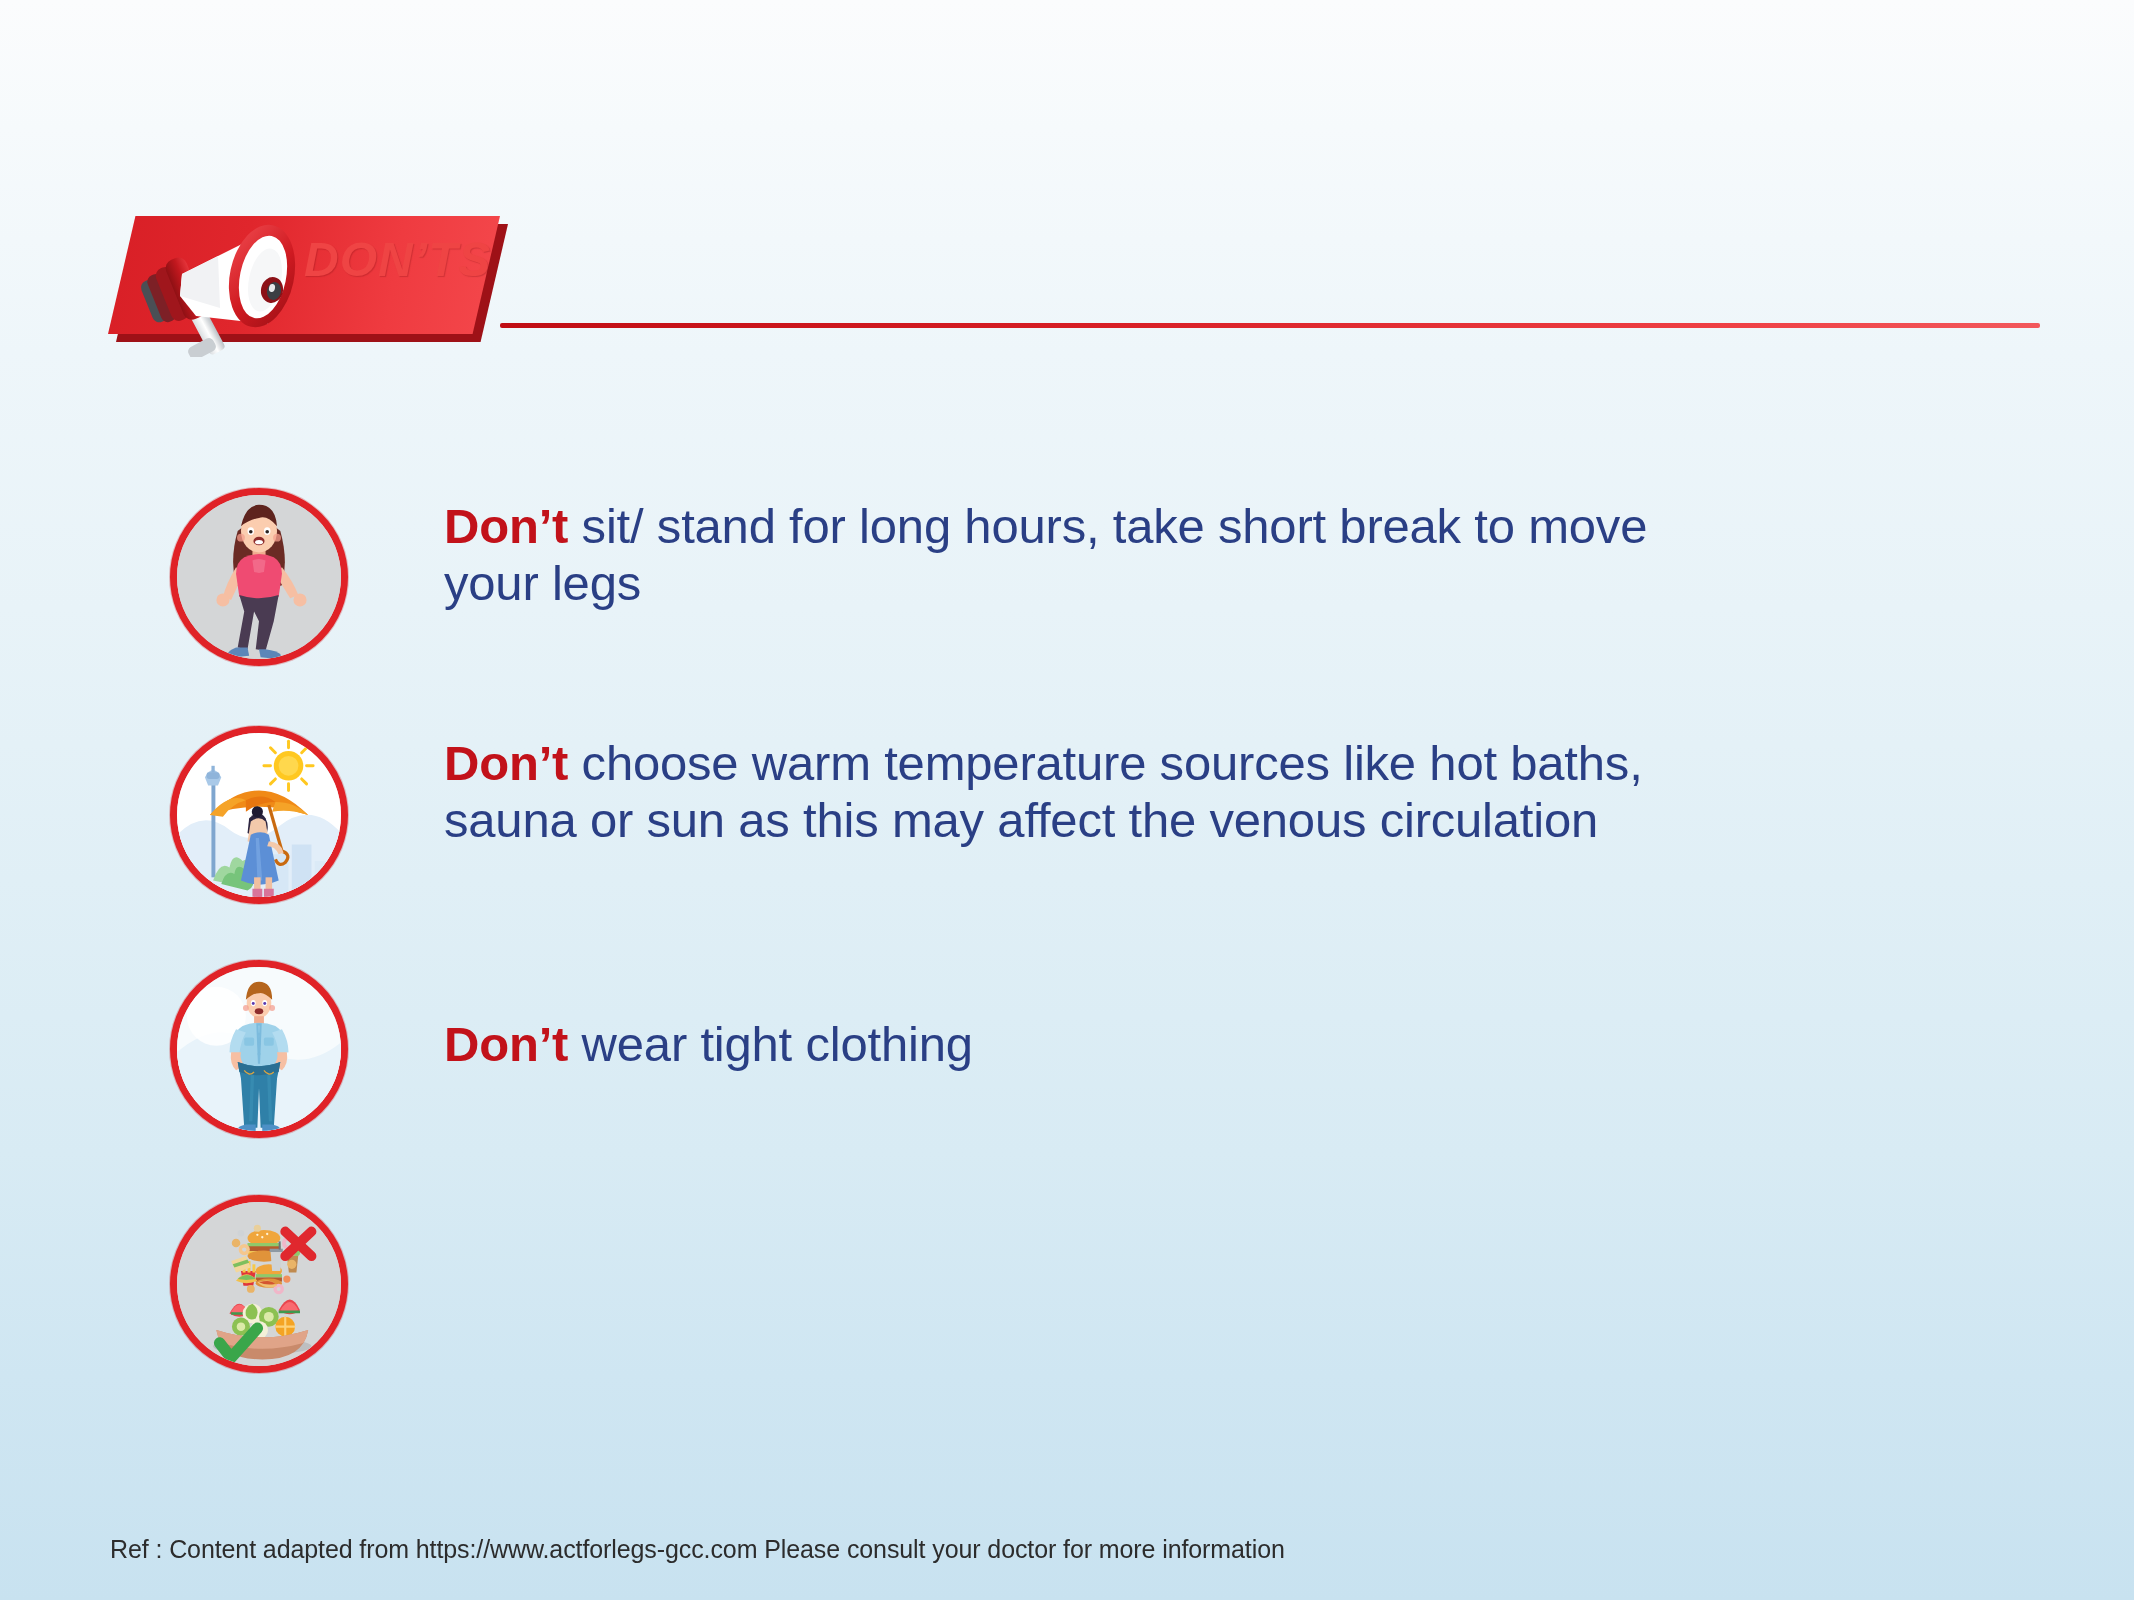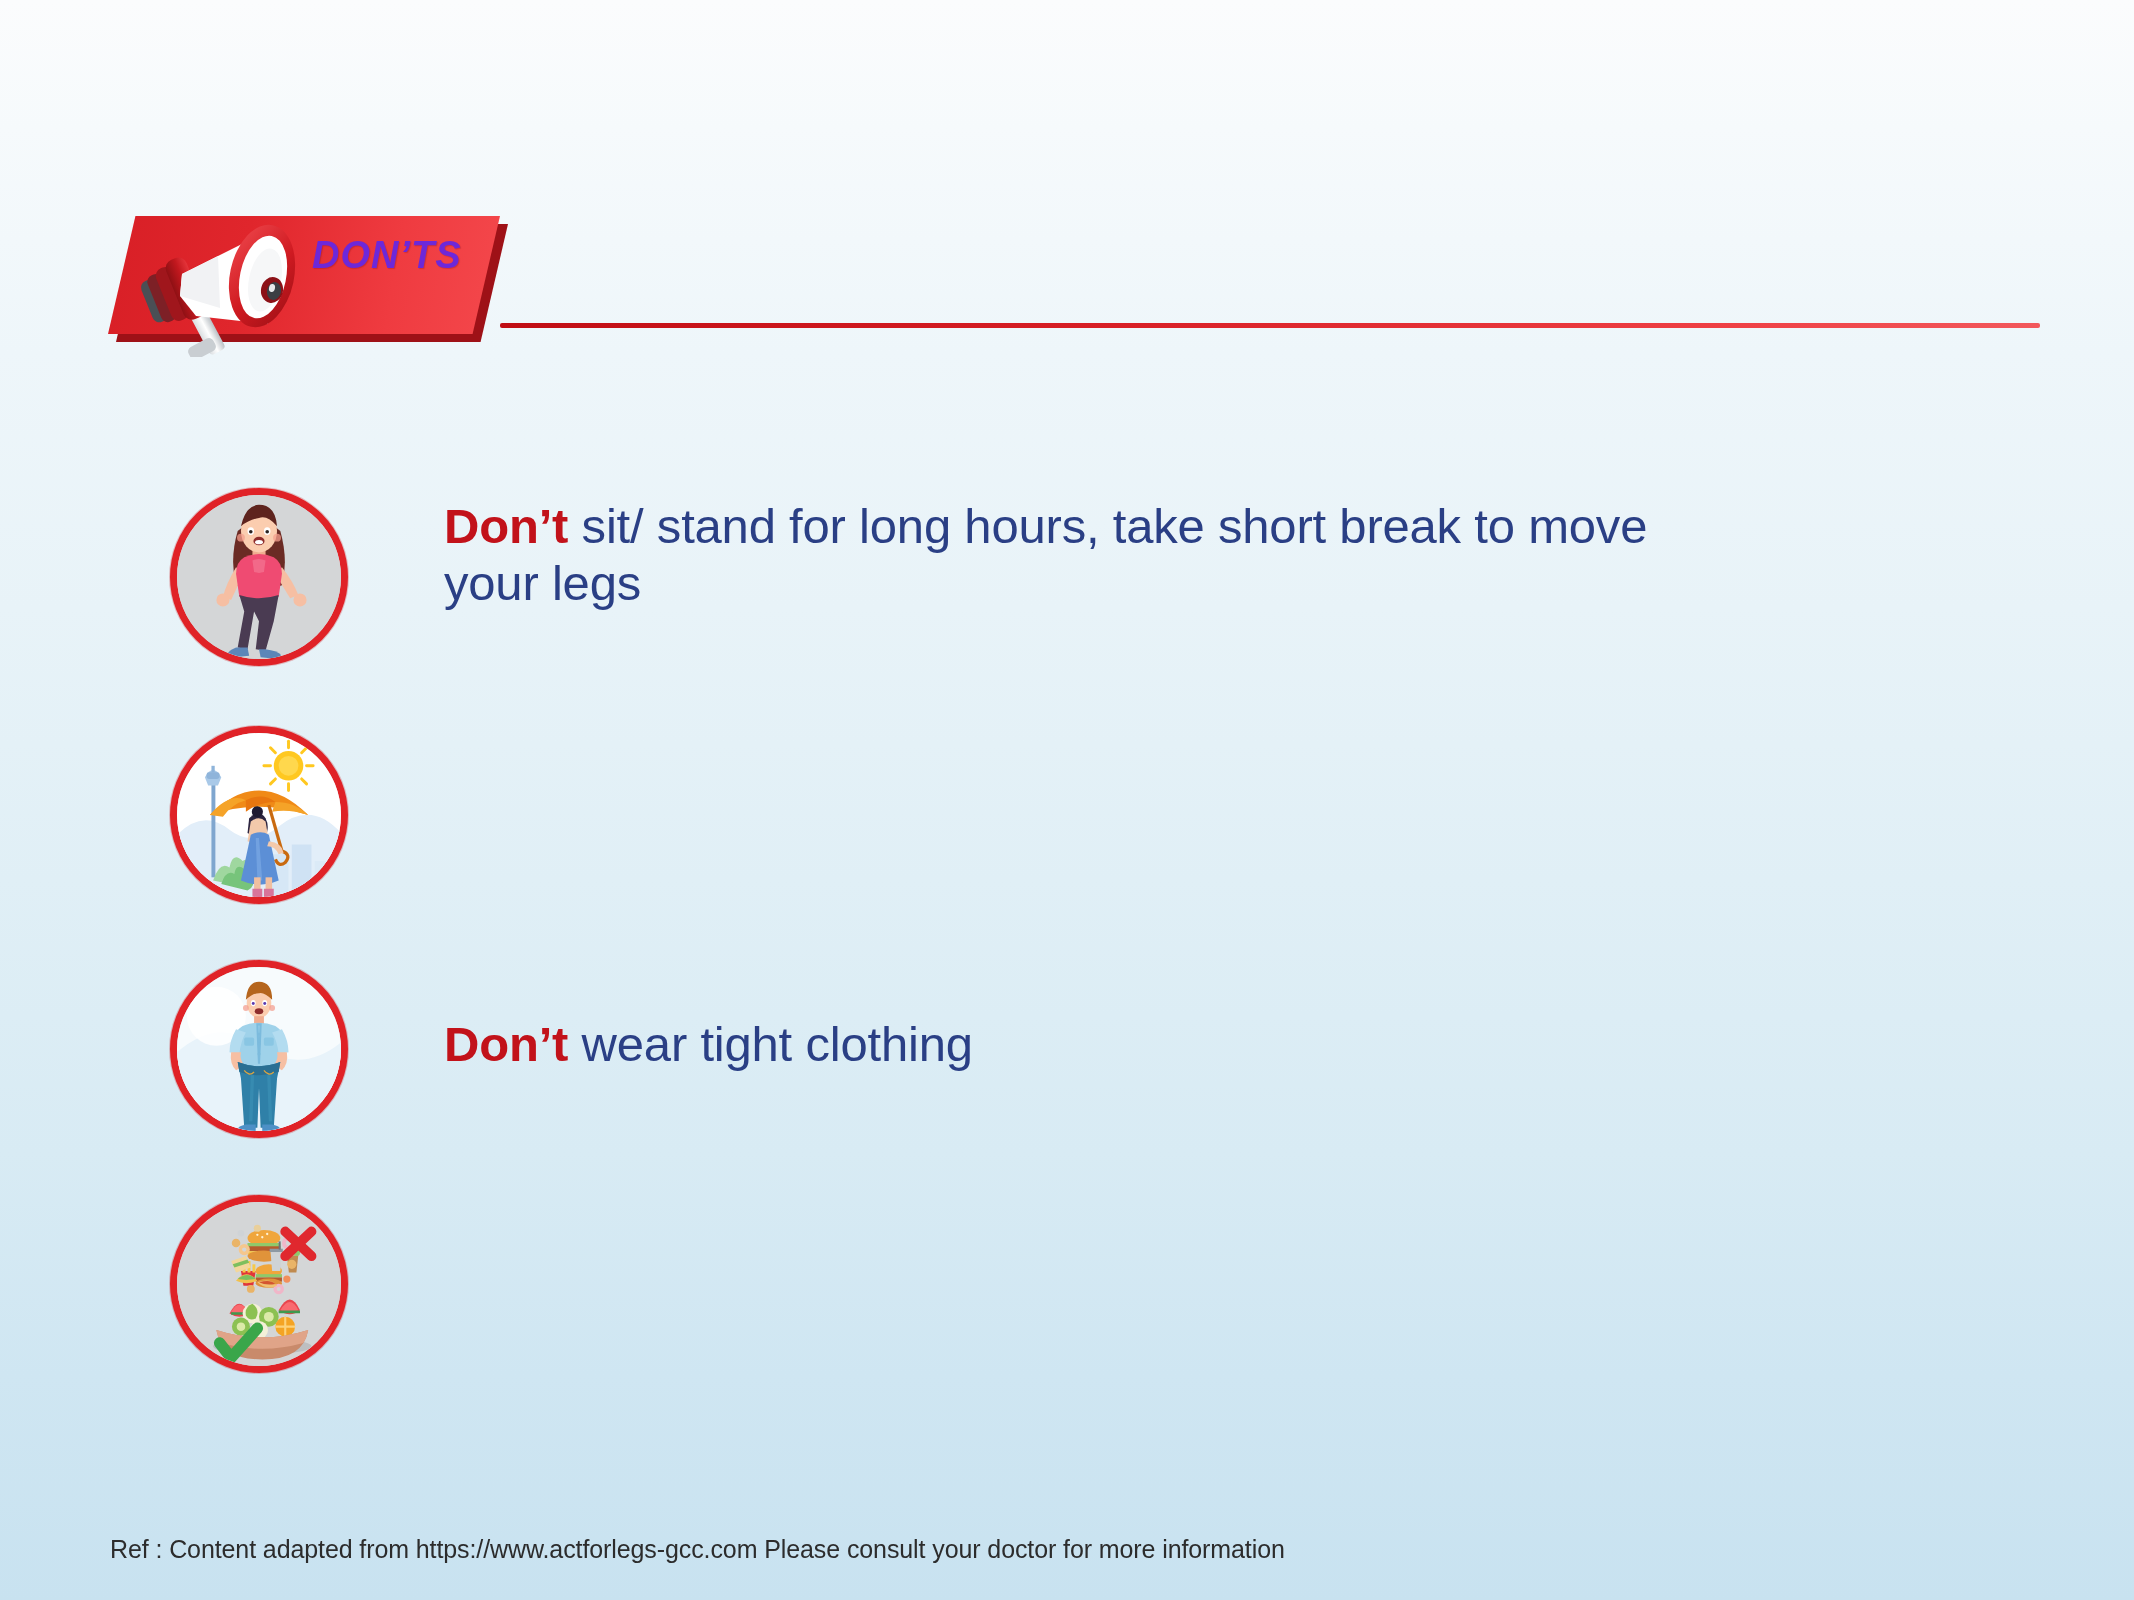--- a/index.html
+++ b/index.html
@@ -58,28 +58,28 @@
     left: 0px;
     top: 16px;
     width: 392px;
     height: 118px;
     background: linear-gradient(100deg, #d81f26 0%, #e0262c 35%, #ef3b40 72%, #f4484c 100%);
     clip-path: polygon(7% 0%, 100% 0%, 93% 100%, 0% 100%);
   }
 
   .banner-label {
     position: absolute;
-    left: 204px;
+    left: 196px;
     top: 36px;
     width: 200px;
-    font-size: 38px;
+    font-size: 48px;
     font-weight: bold;
     font-style: italic;
     letter-spacing: 1px;
-    color: #6d28d9;
+    color: #ef4444;
     text-shadow: 1px 1px 1px rgba(120,10,14,0.25);
     line-height: 1;
     white-space: nowrap;
   }
 
   
   .megaphone {
     position: absolute;
     left: 14px;
     top: -8px;
@@ -313,20 +313,23 @@
         <path d="M50 64 l2 26 l-3 0 l-1 -26z" fill="#7aa8e4" opacity="0.7"></path>
 
         <path d="M56 66 q8 1 9 7 l-3 1 q-2 -5 -7 -5z" fill="#f3c9ab"></path>
 
         <rect x="47" y="88" width="4" height="12" fill="#f0bfa0"></rect>
         <rect x="54" y="88" width="4" height="12" fill="#f0bfa0"></rect>
         <path d="M46 95 h6 v5 h-6z" fill="#d8749a"></path>
         <path d="M53 95 h6 v5 h-6z" fill="#d8749a"></path>
       </svg>
     </div>
+    <div class="row-text">
+      <span class="kw">Don’t</span><span> choose warm temperature sources like hot baths, sauna or sun as this may affect the venous circulation</span>
+    </div>
   </div>
 
   <div class="row row-3">
     <div class="icon-badge">
       <svg viewBox="0 0 100 100" xmlns="http://www.w3.org/2000/svg">
         <rect width="100" height="100" fill="#f7fbfd"></rect>
         <path d="M0 52 q25 -22 50 -4 q25 18 50 -2 L100 100 L0 100z" fill="#e8f3fa"></path>
         <circle cx="24" cy="30" r="18" fill="#ffffff" opacity="0.85"></circle>
 
         <circle cx="50" cy="14" r="3.4" fill="#b5651d"></circle>

